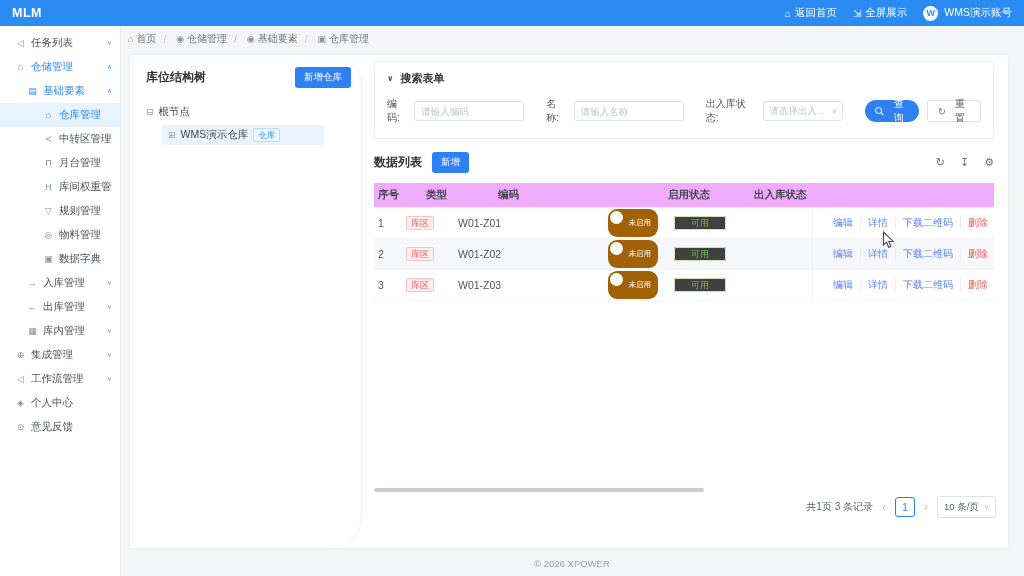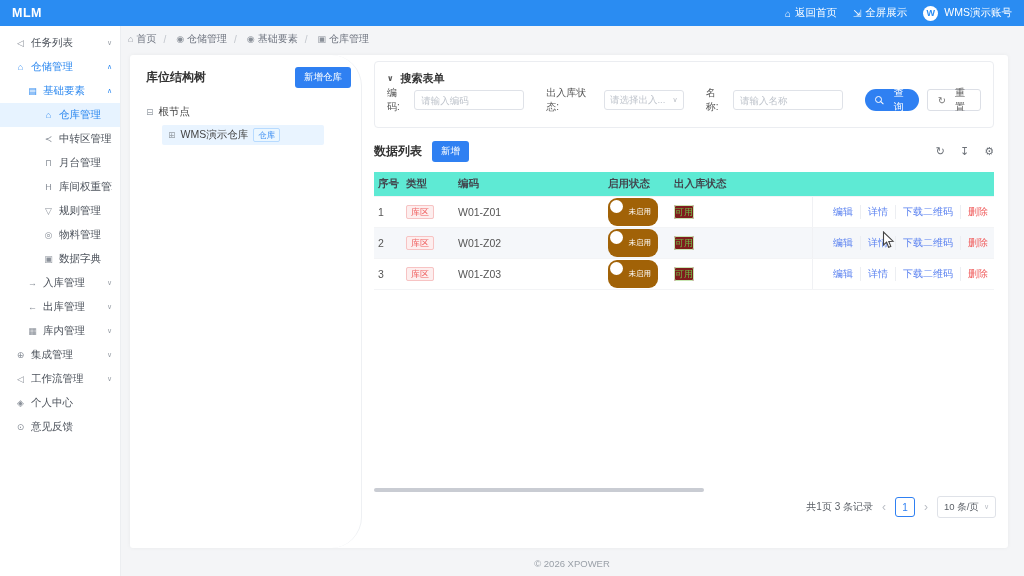--- a/index.html
+++ b/index.html
@@ -56,21 +56,21 @@
   .expander{color:#9aa0a8;font-size:9px;}
   .tag-blue{font-size:8.5px;color:#3d8ef2;background:#ecf7ff;border:1px solid #b8dbff;border-radius:2px;
             padding:0 4px;line-height:12px;}
 
   
   .right-pane{position:absolute;left:232px;right:0;top:0;bottom:0;padding:6px 14px 0 12px;box-sizing:border-box;}
 
   .search-box{border:1px solid #ebedf1;border-radius:4px;padding:9px 12px 13px;}
   .search-title{font-size:11px;font-weight:bold;color:#333;display:flex;gap:7px;align-items:center;cursor:pointer;}
   .collapse-ico{font-size:8px;color:#555;}
-  .search-fields{display:flex;align-items:center;font-size:10px;color:#555;}
+  .search-fields{display:flex;align-items:center;margin-top:11px;font-size:10px;color:#555;}
   .field{display:flex;align-items:center;gap:5px;margin-right:22px;}
   .inp{width:110px;height:20px;border:1px solid #dfe2e8;border-radius:3px;font-size:9.5px;padding:0 6px;
        color:#333;box-sizing:border-box;font-family:inherit;outline:none;}
   .inp::placeholder{color:#bfc4cc;}
   .select{width:80px;height:20px;border:1px solid #dfe2e8;border-radius:3px;font-size:9.5px;color:#bfc4cc;
           display:flex;align-items:center;justify-content:space-between;padding:0 5px;box-sizing:border-box;cursor:pointer;}
   .sel-arrow{color:#b9bdc4;font-size:7px;}
   .search-actions{margin-left:auto;display:flex;gap:8px;}
   .btn-search{display:flex;align-items:center;gap:5px;background:#2f80f2;color:#fff;border:none;
               border-radius:11px;font-size:10px;padding:0 10px;height:22px;cursor:pointer;font-family:inherit;}
@@ -82,31 +82,31 @@
   .mag::after{content:"";position:absolute;width:3.5px;height:1.2px;background:#fff;transform:rotate(45deg);left:5px;top:6.5px;}
 
   .list-head{display:flex;align-items:center;margin-top:13px;}
   .list-title{font-size:12px;font-weight:bold;color:#333;}
   .list-head .btn-primary{margin-left:10px;}
   .tool-icons{margin-left:auto;display:flex;gap:15px;color:#6b7077;font-size:11px;}
   .tool-icons span{cursor:pointer;}
 
   .table{margin-top:10px;font-size:10.5px;color:#555;}
   .t-row{display:flex;align-items:center;height:30px;border-bottom:1px solid #f3f4f6;}
-  .t-row.t-head{background:#5eead4;color:#42474f;font-weight:bold;height:24px;}
+  .t-row.t-head{background:#f0abfc;color:#42474f;font-weight:bold;height:24px;gap:20px;}
   .t-row.row-hover{background:#f5f7fa;}
   .cell{box-sizing:border-box;padding-left:4px;}
   .c1{width:28px;}
   .c2{width:52px;}
   .c3{width:150px;}
   .c4{width:66px;}
   .c5{width:142px;}
   .c6{width:182px;padding-left:12px;border-left:1px solid #f0f1f4;align-self:stretch;display:flex;align-items:center;}
   .tag-danger{color:#ef6262;background:#fdeeee;border:1px solid #f7c3c3;border-radius:2px;font-size:9px;padding:1px 4px;}
-  .tag-success{color:#6fbe45;background:#7f1d1d;border:1px solid #c9e6b3;border-radius:2px;font-size:9px;padding:1px 0;}
+  .tag-success{color:#6fbe45;background:#404040;border:1px solid #c9e6b3;border-radius:2px;font-size:9px;padding:1px 16px;}
   .toggle{width:50px;height:28px;border-radius:9px;background:#a16207;position:relative;display:flex;
           align-items:center;justify-content:flex-end;padding-right:7px;color:#fff;font-size:7.5px;
           box-sizing:border-box;cursor:pointer;}
   .knob{position:absolute;left:1.5px;top:1.5px;width:13px;height:13px;border-radius:50%;background:#fff;}
   .ops{gap:0;font-size:10px;white-space:nowrap;padding-left:20px;}
   .op-link{color:#5b82f0;cursor:pointer;}
   .op-link.danger{color:#f05f5f;}
   .ops .op-link:not(:first-child){border-left:1px solid #eceef2;padding-left:7px;margin-left:7px;}
 
   .hscroll{position:absolute;left:12px;top:433px;width:330px;height:4px;background:#c9ccd3;border-radius:2px;cursor:pointer;}
@@ -301,29 +301,29 @@
         <div class="search-title">
           <span class="collapse-ico">∨</span>
           <span>搜索表单</span>
         </div>
         <div class="search-fields">
           <div class="field">
             <span>编码:</span>
             <input class="inp" placeholder="请输入编码" style="">
           </div>
           <div class="field">
+            <span>名称:</span>
+            <input class="inp" placeholder="请输入名称" style="">
+          </div>
+          <div class="field">
             <span>出入库状态:</span>
             <div class="select">
               <span>请选择出入...</span>
               <span class="sel-arrow">∨</span>
             </div>
-          </div>
-          <div class="field">
-            <span>名称:</span>
-            <input class="inp" placeholder="请输入名称" style="">
           </div>
           <div class="search-actions">
             <button class="btn-search">
               <span class="mag"></span>
               <span>查询</span>
             </button>
             <button class="btn-reset">
               <span class="reset-ico">↻</span>
               <span>重置</span>
             </button>

